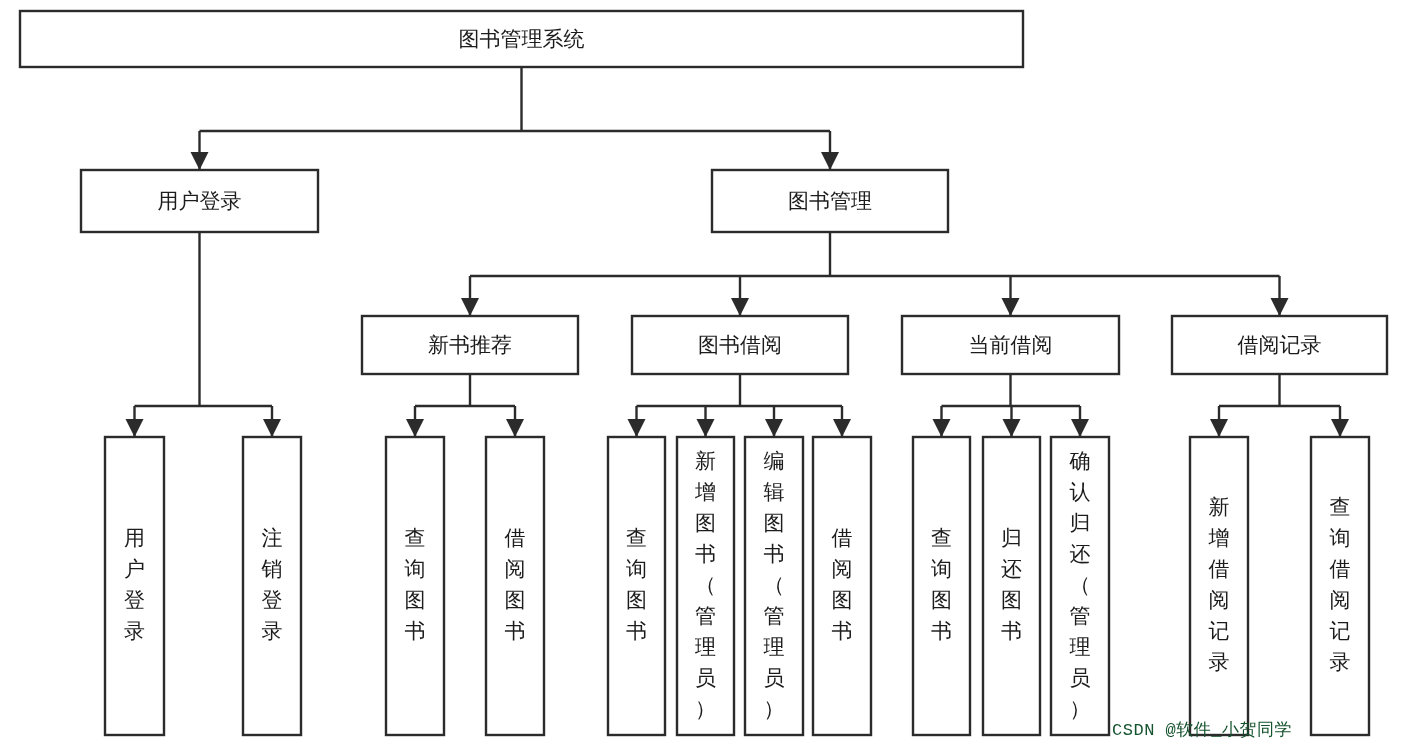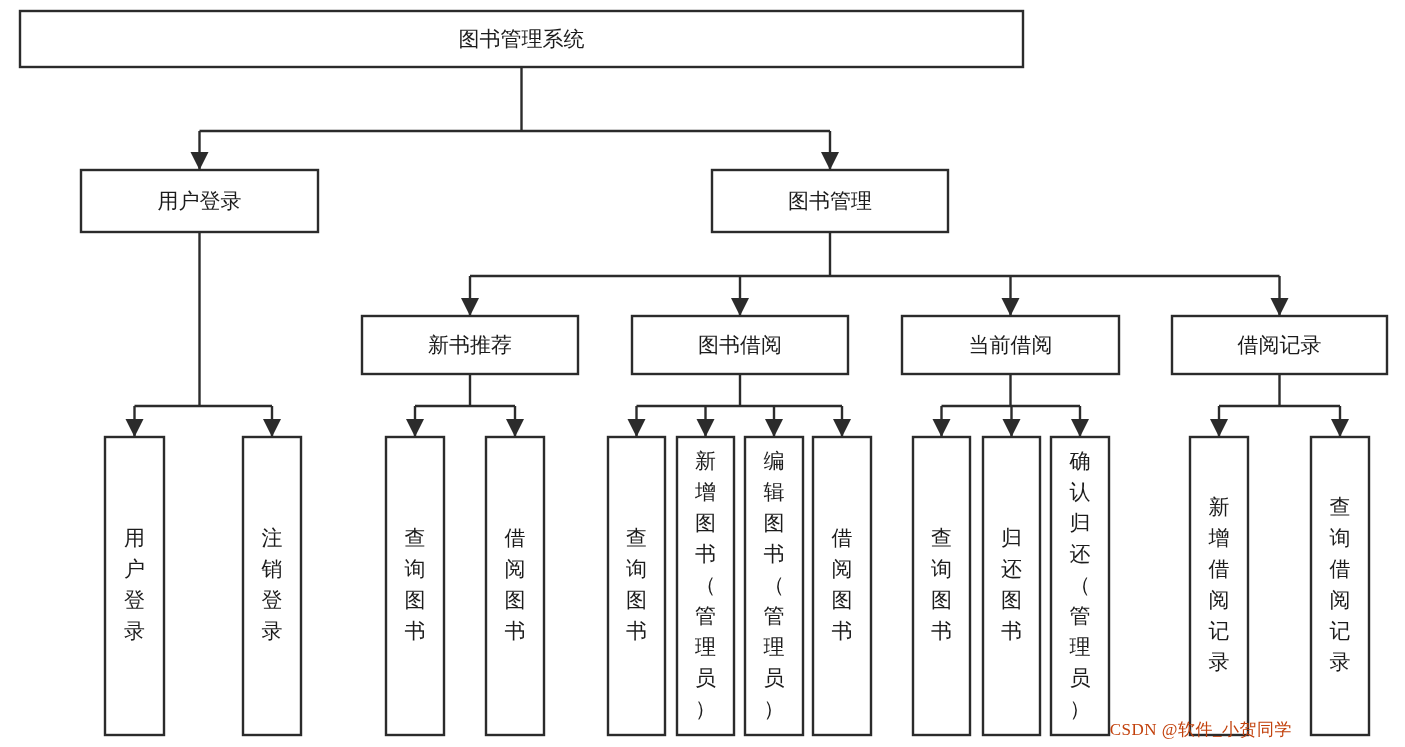--- a/index.html
+++ b/index.html
@@ -52,23 +52,23 @@
   .node-label-v {
     font-family: "Liberation Sans", "DejaVu Sans", sans-serif;
     font-size: 21px;
     fill: #1c1c1c;
     text-anchor: middle;
   }
   .watermark {
     position: absolute;
     right: 8px;
     bottom: 6px;
-    font-family: Liberation Serif, serif;
+    font-family: Liberation Mono, monospace;
     font-size: 17px;
-    color: #c2410c;
+    color: #14532d;
     letter-spacing: 0.5px;
     white-space: nowrap;
     pointer-events: none;
   }
 </style>
 </head>
 <body>
 
 <div id="diagram-root">
 

